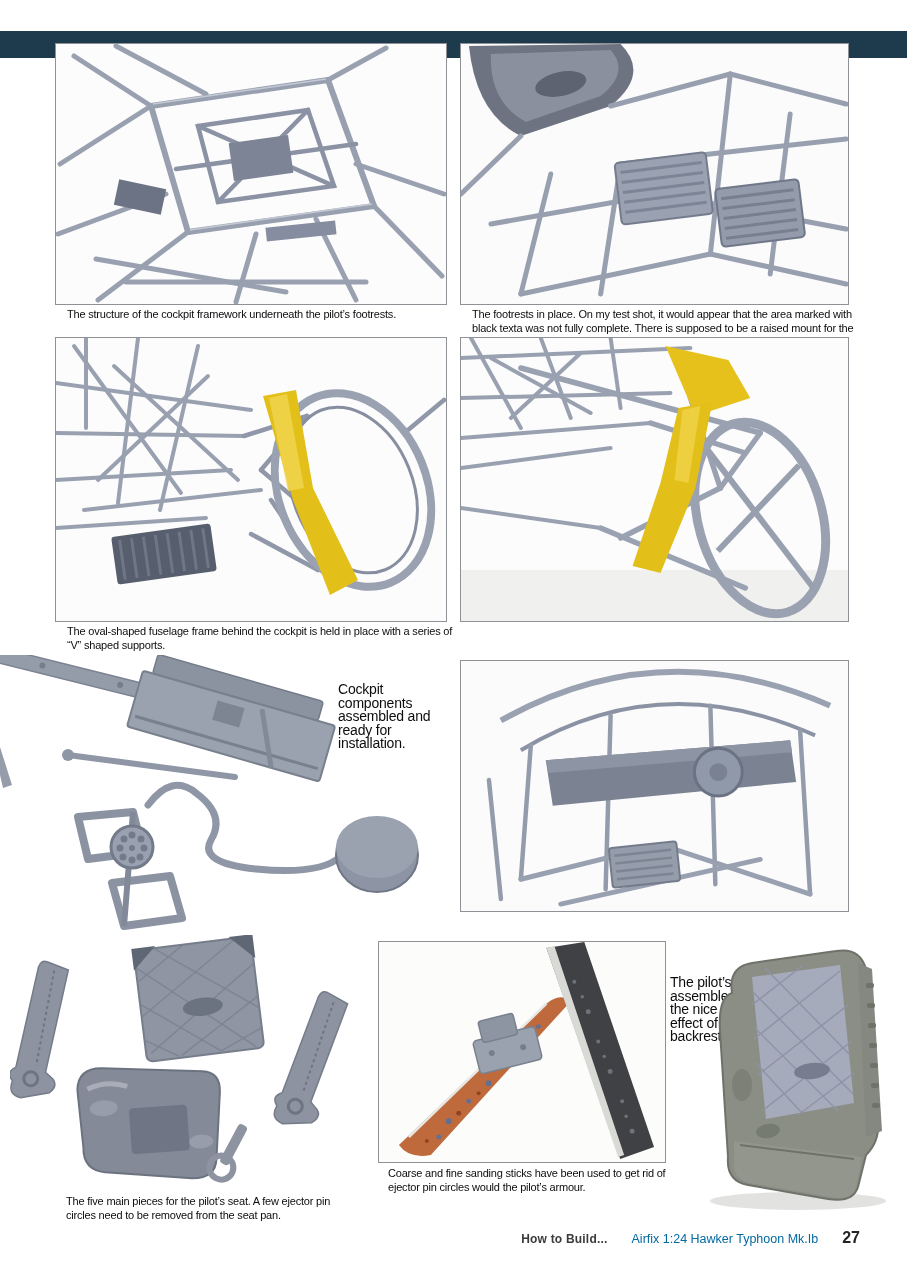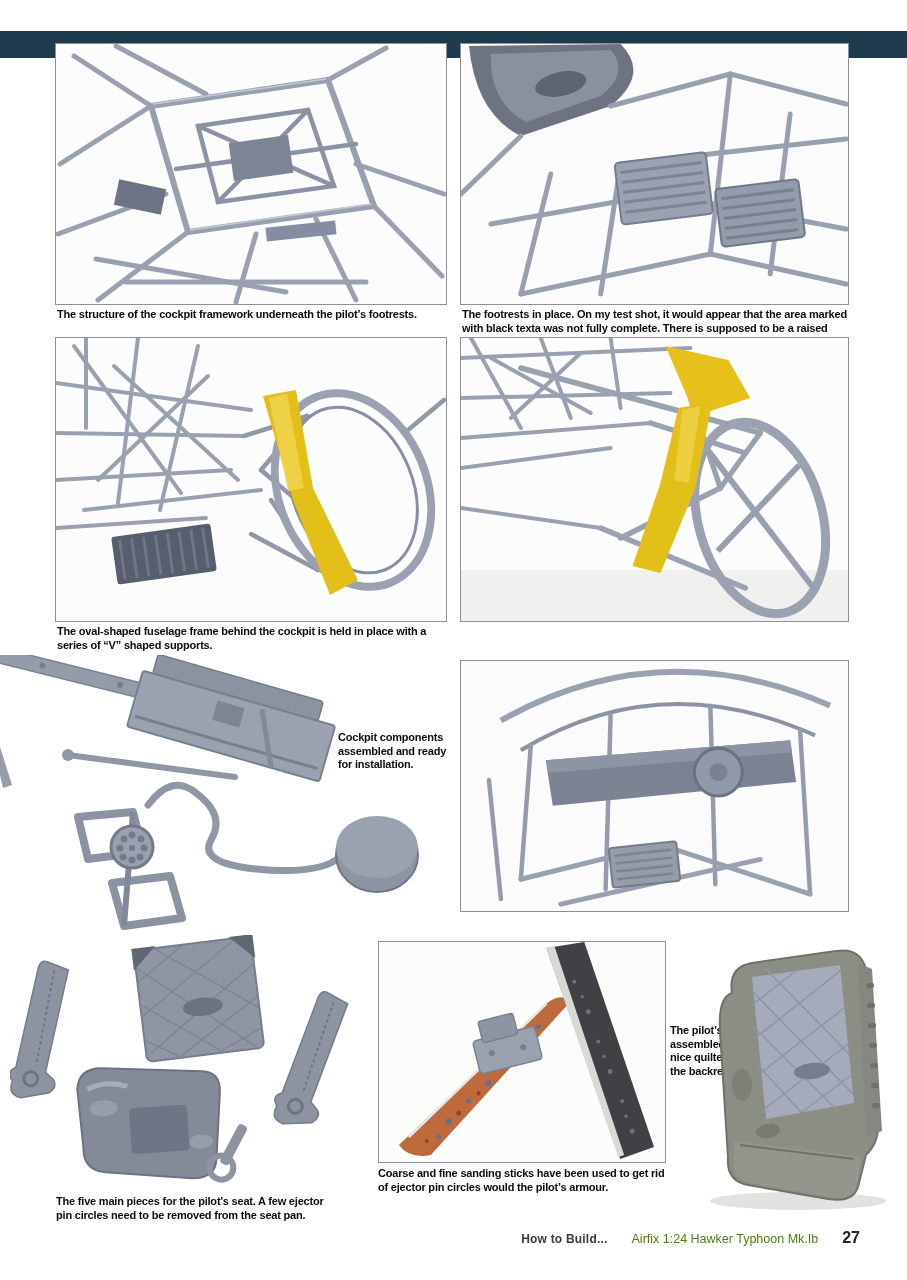--- a/index.html
+++ b/index.html
@@ -13,33 +13,33 @@
   figure.photo{
     position:absolute;margin:0;background:#fcfcfd;border:1px solid #8e9296;
     box-sizing:border-box;overflow:hidden;
   }
   figure.photo svg{display:block;width:100%;height:100%;}
   figure.flat{
     position:absolute;margin:0;background:transparent;overflow:hidden;
   }
   figure.flat svg{display:block;width:100%;height:100%;}
   .caption{
-    position:absolute;font-weight:bold;font-size:11px;line-height:13.5px;
+    position:absolute;font-weight:normal;font-size:11px;line-height:13.5px;
+    color:#0c0c0c;letter-spacing:-0.2px;margin-left:10px;
+  }
+  .sidelabel{
+    position:absolute;font-weight:normal;font-size:14px;line-height:13.5px;
     color:#0c0c0c;letter-spacing:-0.2px;
-  }
-  .sidelabel{
-    position:absolute;font-weight:bold;font-size:11px;line-height:13.5px;
-    color:#0c0c0c;letter-spacing:-0.2px;margin-top:48px;
   }
   .footer{
     position:absolute;top:1229px;right:47px;display:flex;align-items:baseline;gap:24px;
     white-space:nowrap;
   }
   .f-series{font-weight:bold;font-size:12px;color:#3b3b3b;letter-spacing:0.2px;}
-  .f-title{font-size:12.5px;color:#4d7c0f;}
+  .f-title{font-size:12.5px;color:#0369a1;}
   .f-num{font-weight:bold;font-size:16px;color:#232323;}
 </style>
 </head>
 <body>
 
 <div class="page">
 
   <div class="top-band"></div>
 
   <figure class="photo" style="left:55px;top:43px;width:392px;height:262px">

